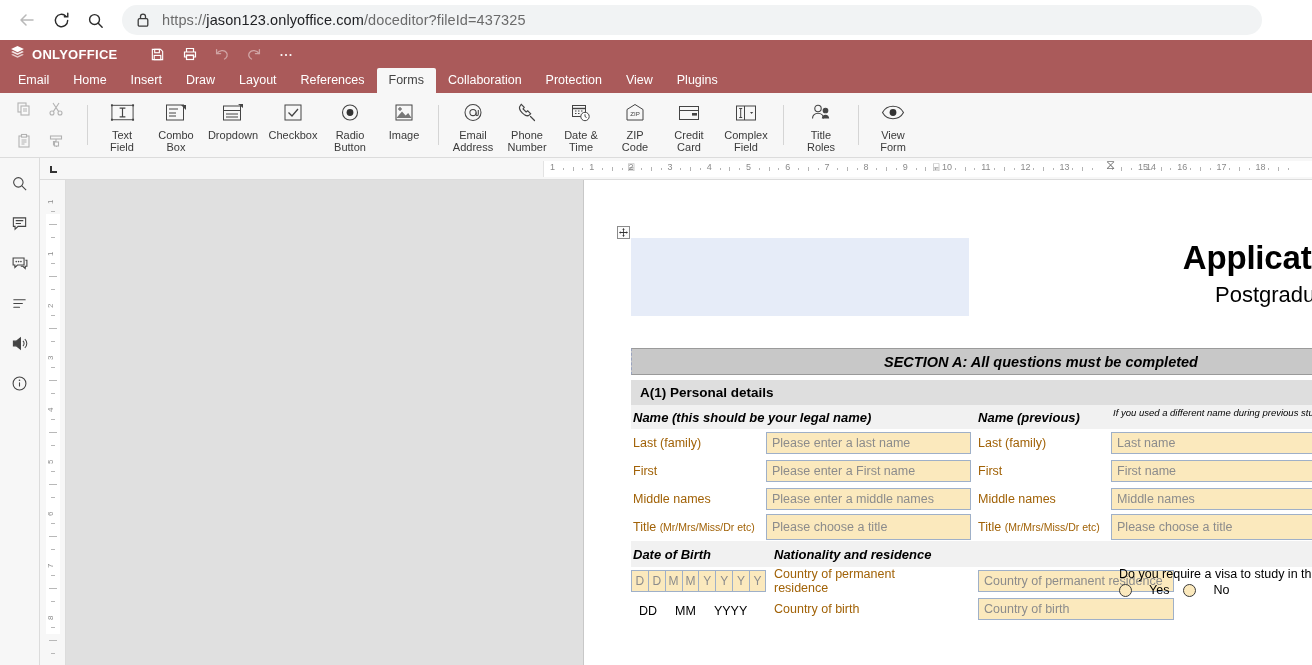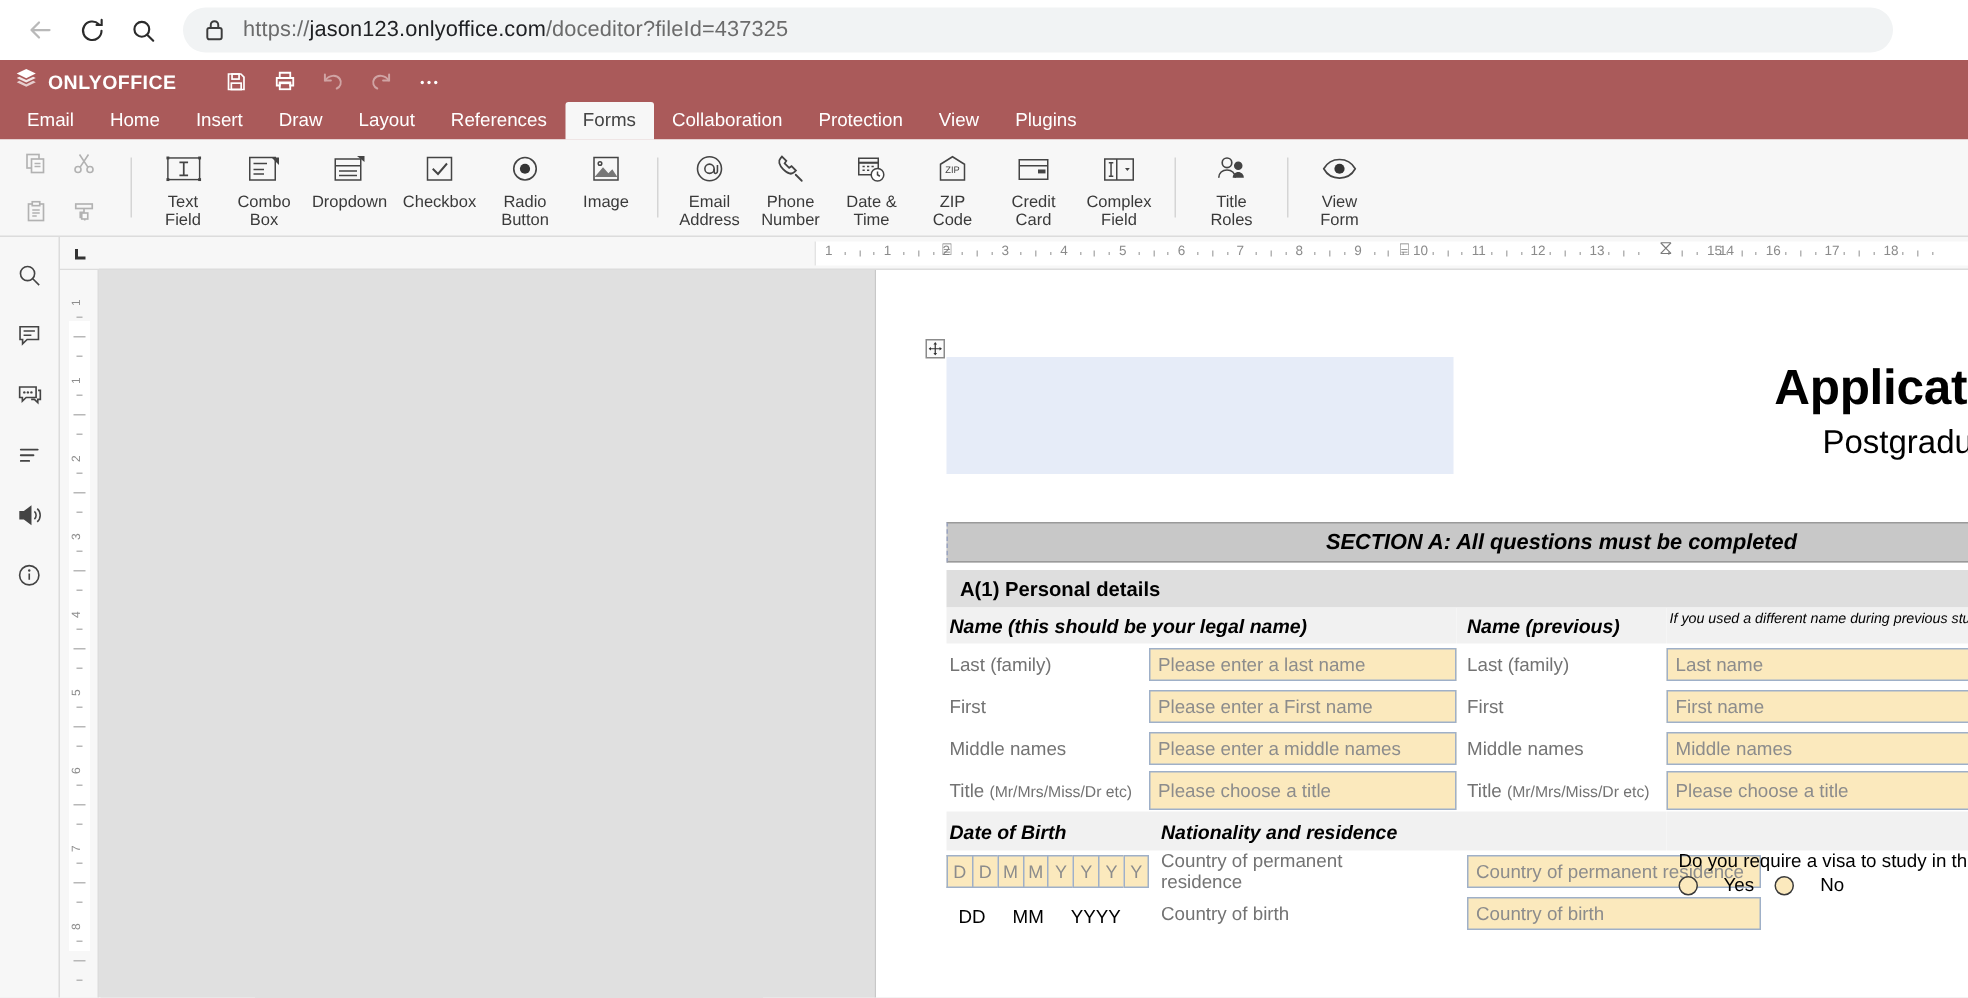--- a/index.html
+++ b/index.html
@@ -300,21 +300,21 @@
     padding-left: 2px !important;
   }
   .grp-note {
     background: #f1f1f1;
     font-size: 9.5px; font-style: italic;
     color: #000; line-height: 11px;
     padding: 2px 4px 2px 2px !important;
     vertical-align: top !important;
   }
   .lbl-cell {
-    font-size: 12.5px; color: #737373;
+    font-size: 12.5px; color: #a16207;
     height: 28px;
     padding-left: 2px !important;
     white-space: nowrap;
   }
   .lbl-cell .small { font-size: 10.5px; }
 
   .ffield {
     background: #fbe9bd;
     border: 1px solid #9fb0c8;
     height: 22px;

